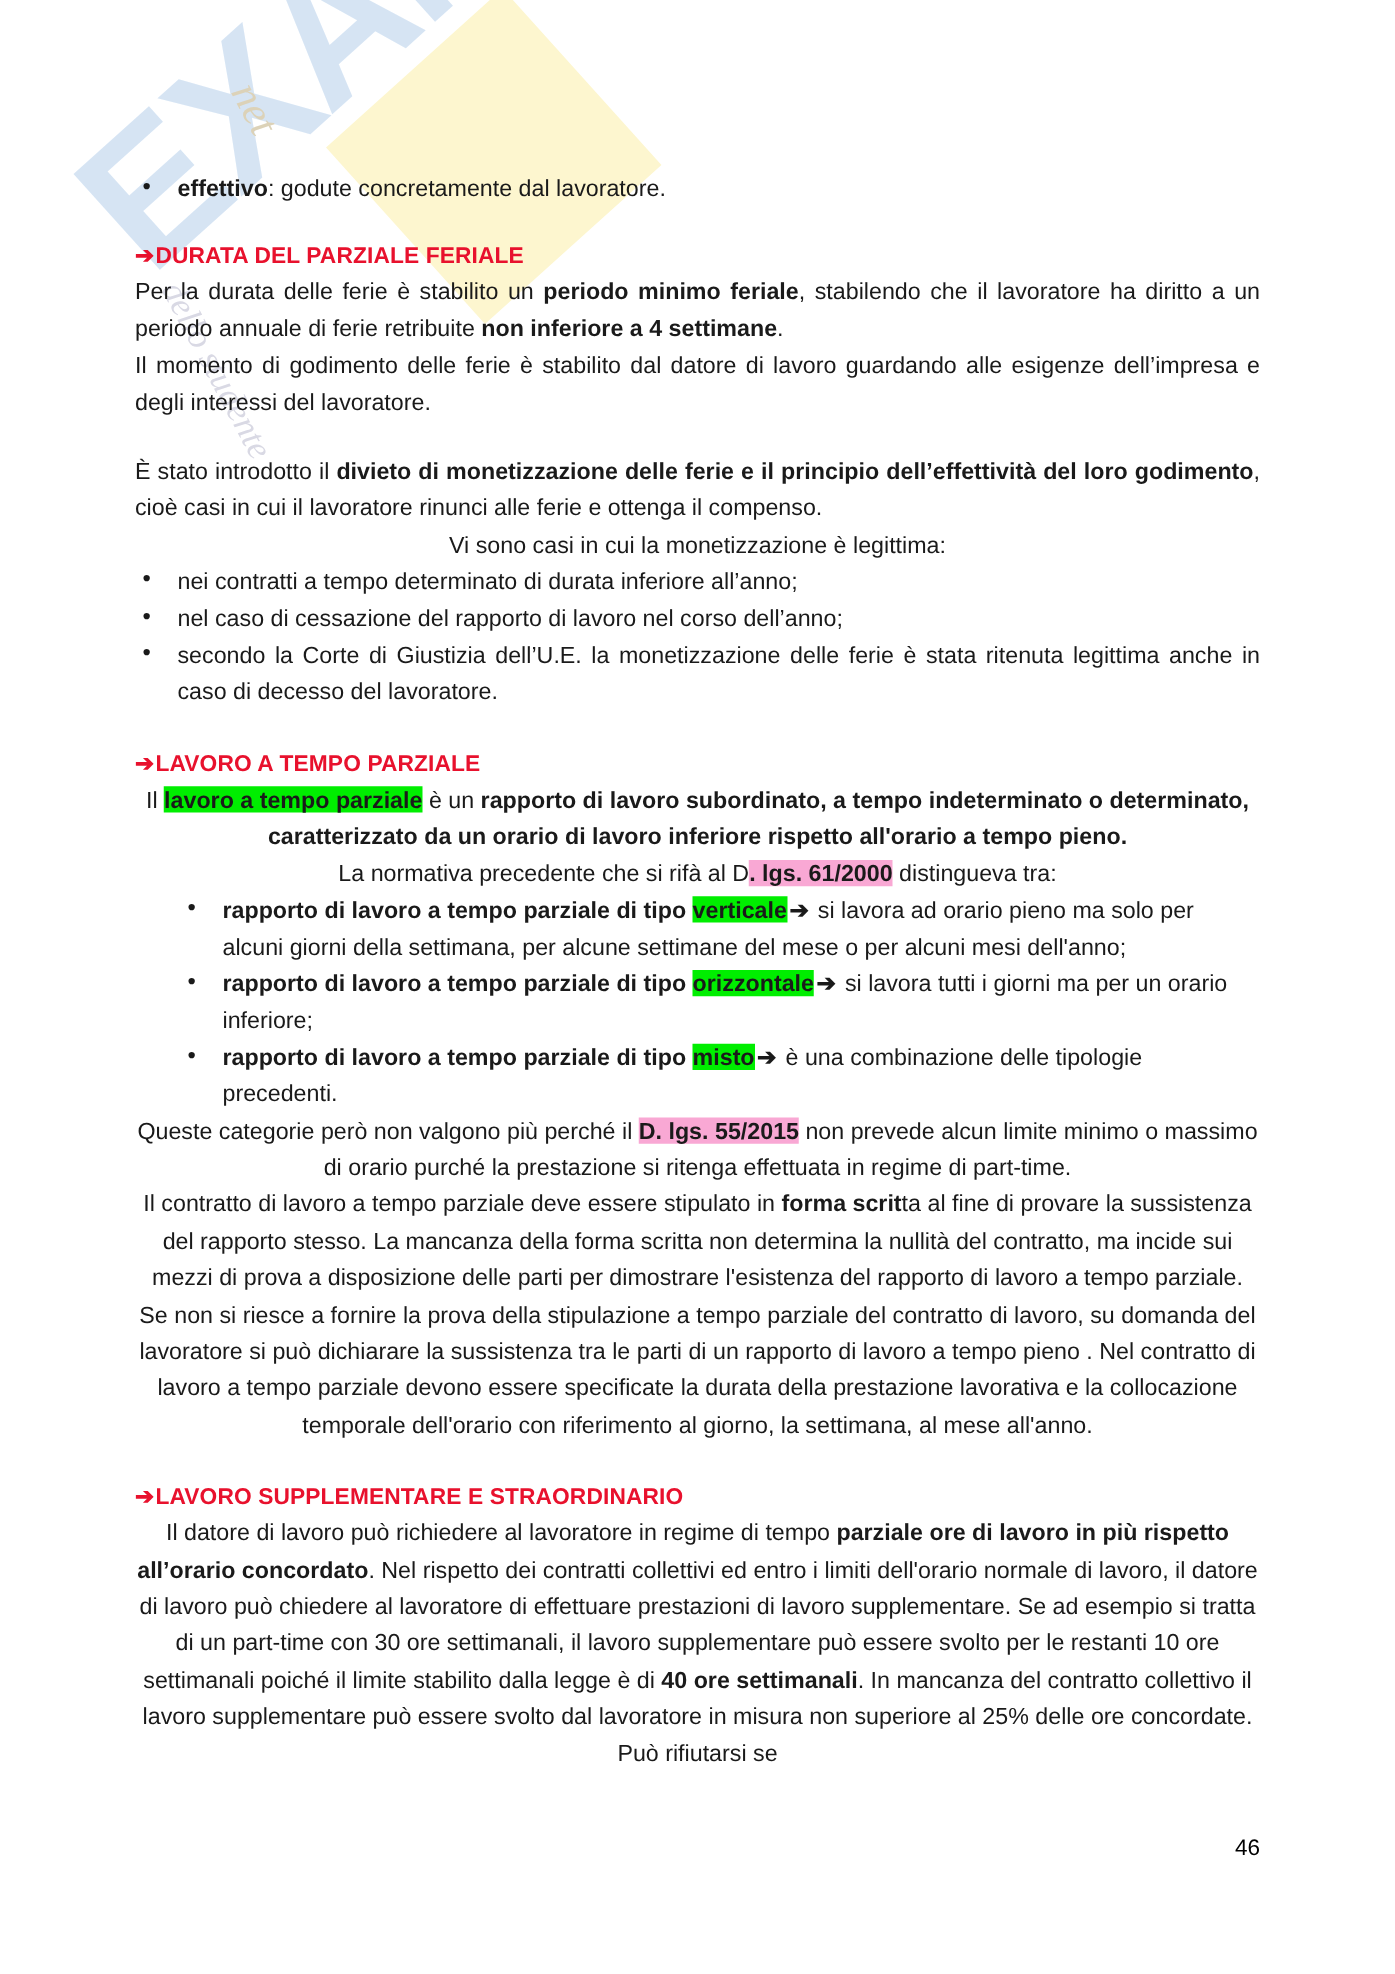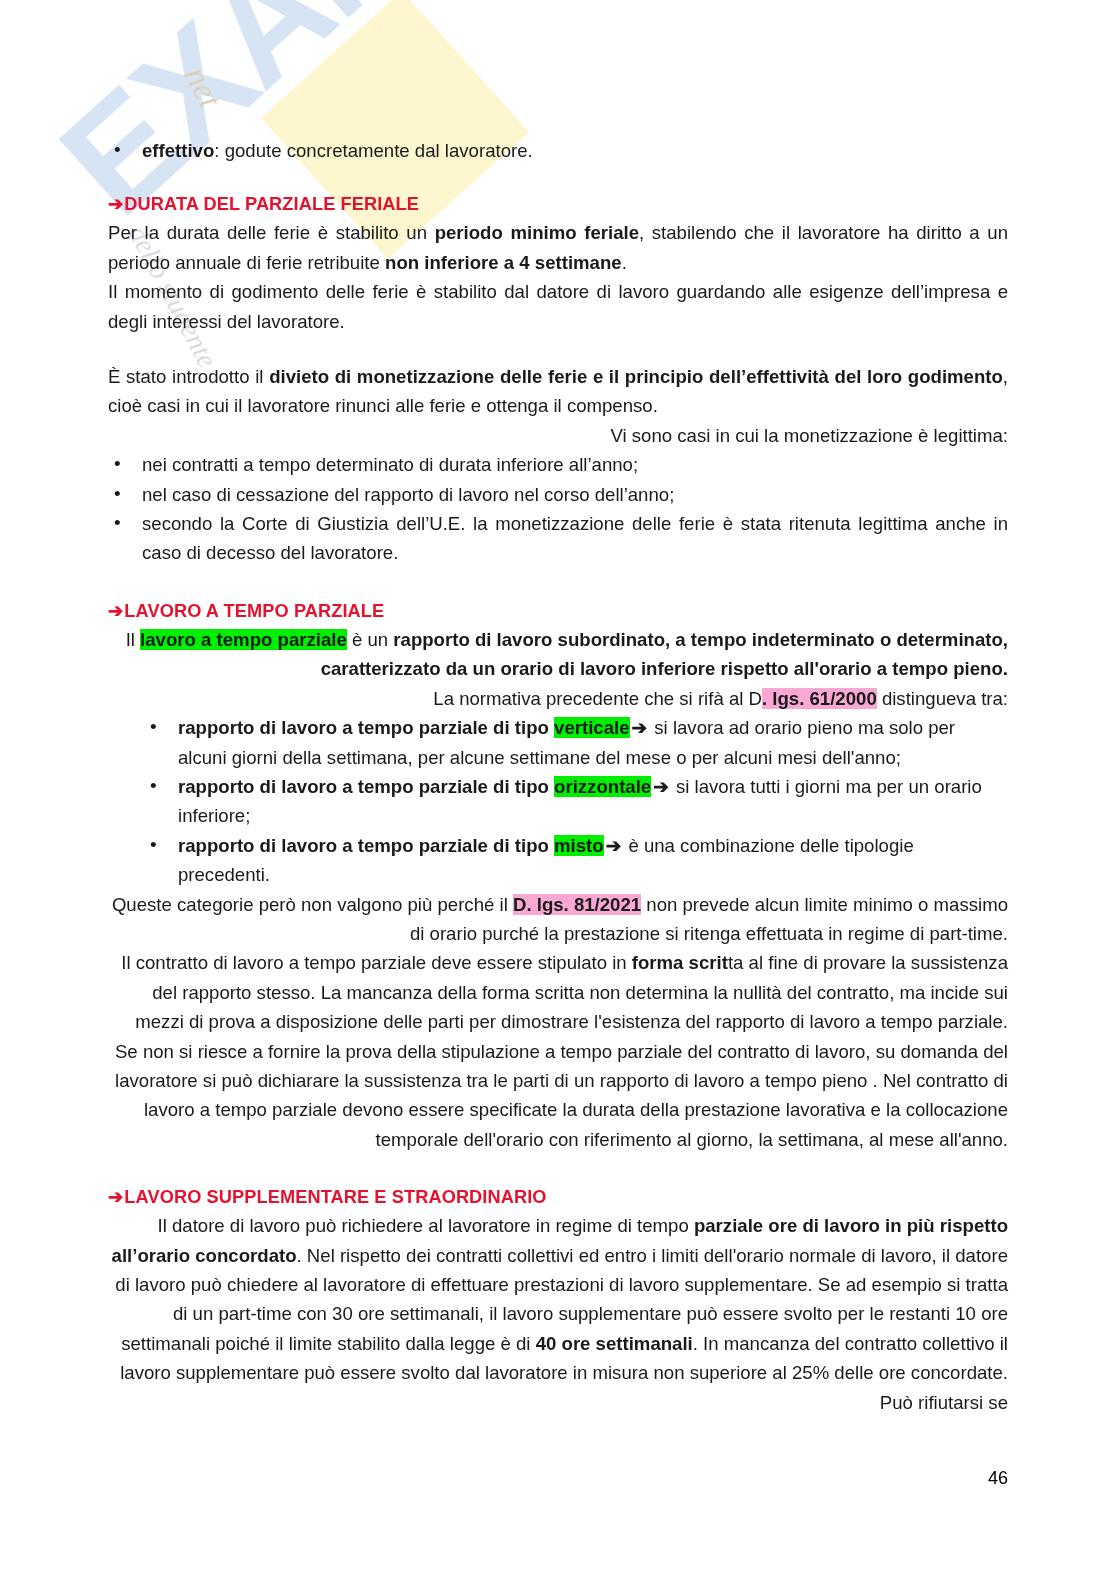--- a/index.html
+++ b/index.html
@@ -86,21 +86,21 @@
     color: #1a1a1a;
     font-size: 18.6px;
     line-height: 29.4px;
   }
 
   p.para {
     margin: 0;
     text-align: justify;
     text-justify: inter-word;
   }
-  p.para.nojust { text-align: right; }
+  p.para.nojust { text-align: center; }
 
   h2.heading {
     margin: 0;
     color: #e8112d;
     font-size: 18.2px;
     font-weight: 700;
     line-height: 27px;
     letter-spacing: .1px;
   }
   h2.heading .arrow {
@@ -206,21 +206,21 @@
     <p class="para nojust"><span>Il </span><span class="hl-green">lavoro a tempo parziale</span><span> è un </span><b>rapporto di lavoro subordinato, a tempo indeterminato o determinato, caratterizzato da un orario di lavoro inferiore rispetto all'orario a tempo pieno.</b></p>
 
     <p class="para nojust"><span>La normativa precedente che si rifà al D</span><span class="hl-yellow">. lgs. 61/2000</span><span> distingueva tra:</span></p>
 
     <ul class="bullets deep">
       <li><b>rapporto di lavoro a tempo parziale di tipo </b><span class="hl-green">verticale</span><span class="arrow-inline">➔</span><span> si lavora ad orario pieno ma solo per alcuni giorni della settimana, per alcune settimane del mese o per alcuni mesi dell'anno;</span></li>
       <li><b>rapporto di lavoro a tempo parziale di tipo </b><span class="hl-green">orizzontale</span><span class="arrow-inline">➔</span><span> si lavora tutti i giorni ma per un orario inferiore;</span></li>
       <li><b>rapporto di lavoro a tempo parziale di tipo </b><span class="hl-green">misto</span><span class="arrow-inline">➔</span><span> è una combinazione delle tipologie precedenti.</span></li>
     </ul>
 
-    <p class="para nojust"><span>Queste categorie però non valgono più perché il </span><span class="hl-yellow">D. lgs. 81/2021</span><span> non prevede alcun limite minimo o massimo di orario purché la prestazione si ritenga effettuata in regime di part-time.</span></p>
+    <p class="para nojust"><span>Queste categorie però non valgono più perché il </span><span class="hl-yellow">D. lgs. 55/2015</span><span> non prevede alcun limite minimo o massimo di orario purché la prestazione si ritenga effettuata in regime di part-time.</span></p>
 
     <p class="para nojust"><span>Il contratto di lavoro a tempo parziale deve essere stipulato in </span><b>forma scrit</b><span>ta al fine di provare la sussistenza del rapporto stesso. La mancanza della forma scritta non determina la nullità del contratto, ma incide sui mezzi di prova a disposizione delle parti per dimostrare l'esistenza del rapporto di lavoro a tempo parziale. Se non si riesce a fornire la prova della stipulazione a tempo parziale del contratto di lavoro, su domanda del lavoratore si può dichiarare la sussistenza tra le parti di un rapporto di lavoro a tempo pieno . Nel contratto di lavoro a tempo parziale devono essere specificate la durata della prestazione lavorativa e la collocazione temporale dell'orario con riferimento al giorno, la settimana, al mese all'anno.</span></p>
 
     <div class="spacer-lg"></div>
 
     <h2 class="heading"><span class="arrow">➔</span><span>LAVORO SUPPLEMENTARE E STRAORDINARIO</span></h2>
 
     <p class="para nojust"><span>Il datore di lavoro può richiedere al lavoratore in regime di tempo </span><b>parziale ore di lavoro in più rispetto all’orario concordato</b><span>. Nel rispetto dei contratti collettivi ed entro i limiti dell'orario normale di lavoro, il datore di lavoro può chiedere al lavoratore di effettuare prestazioni di lavoro supplementare. Se ad esempio si tratta di un part-time con 30 ore settimanali, il lavoro supplementare può essere svolto per le restanti 10 ore settimanali poiché il limite stabilito dalla legge è di </span><b>40 ore settimanali</b><span>. In mancanza del contratto collettivo il lavoro supplementare può essere svolto dal lavoratore in misura non superiore al 25% delle ore concordate.  Può rifiutarsi se</span></p>
 
   </div>

